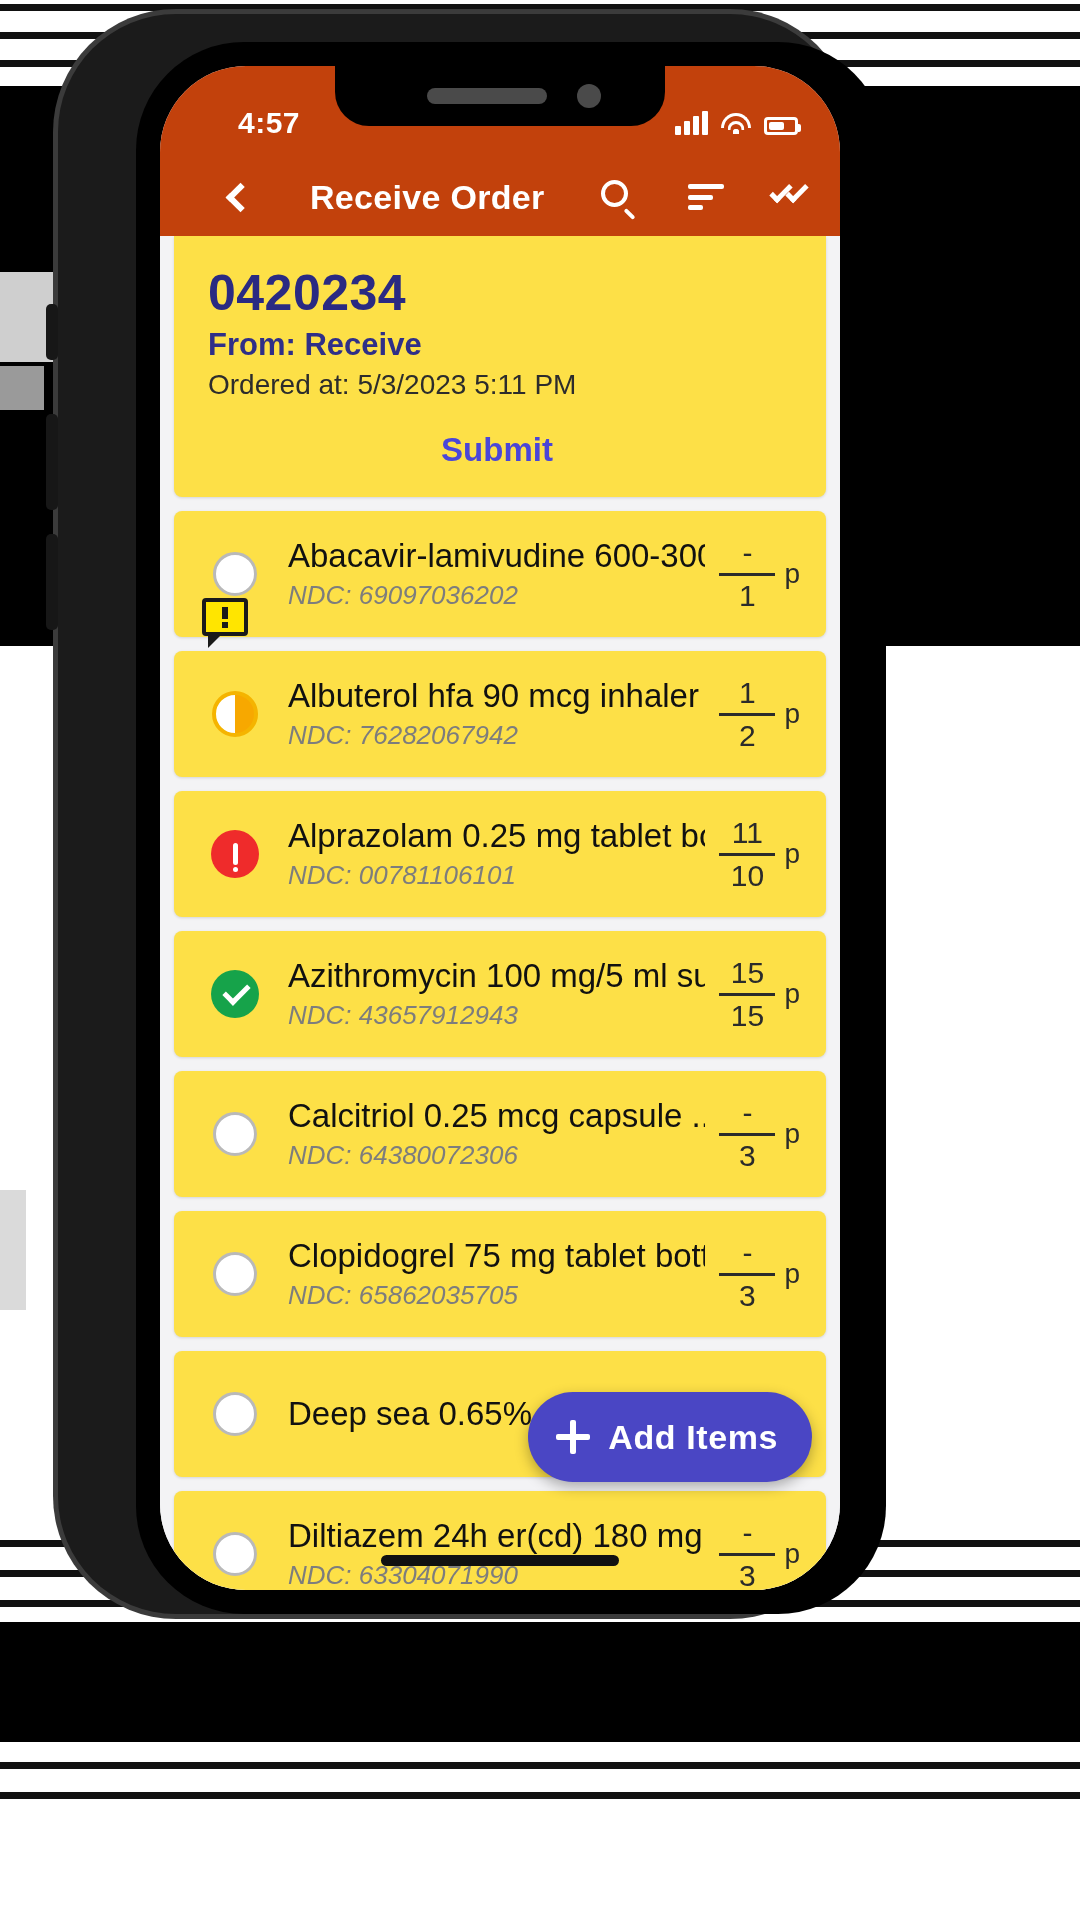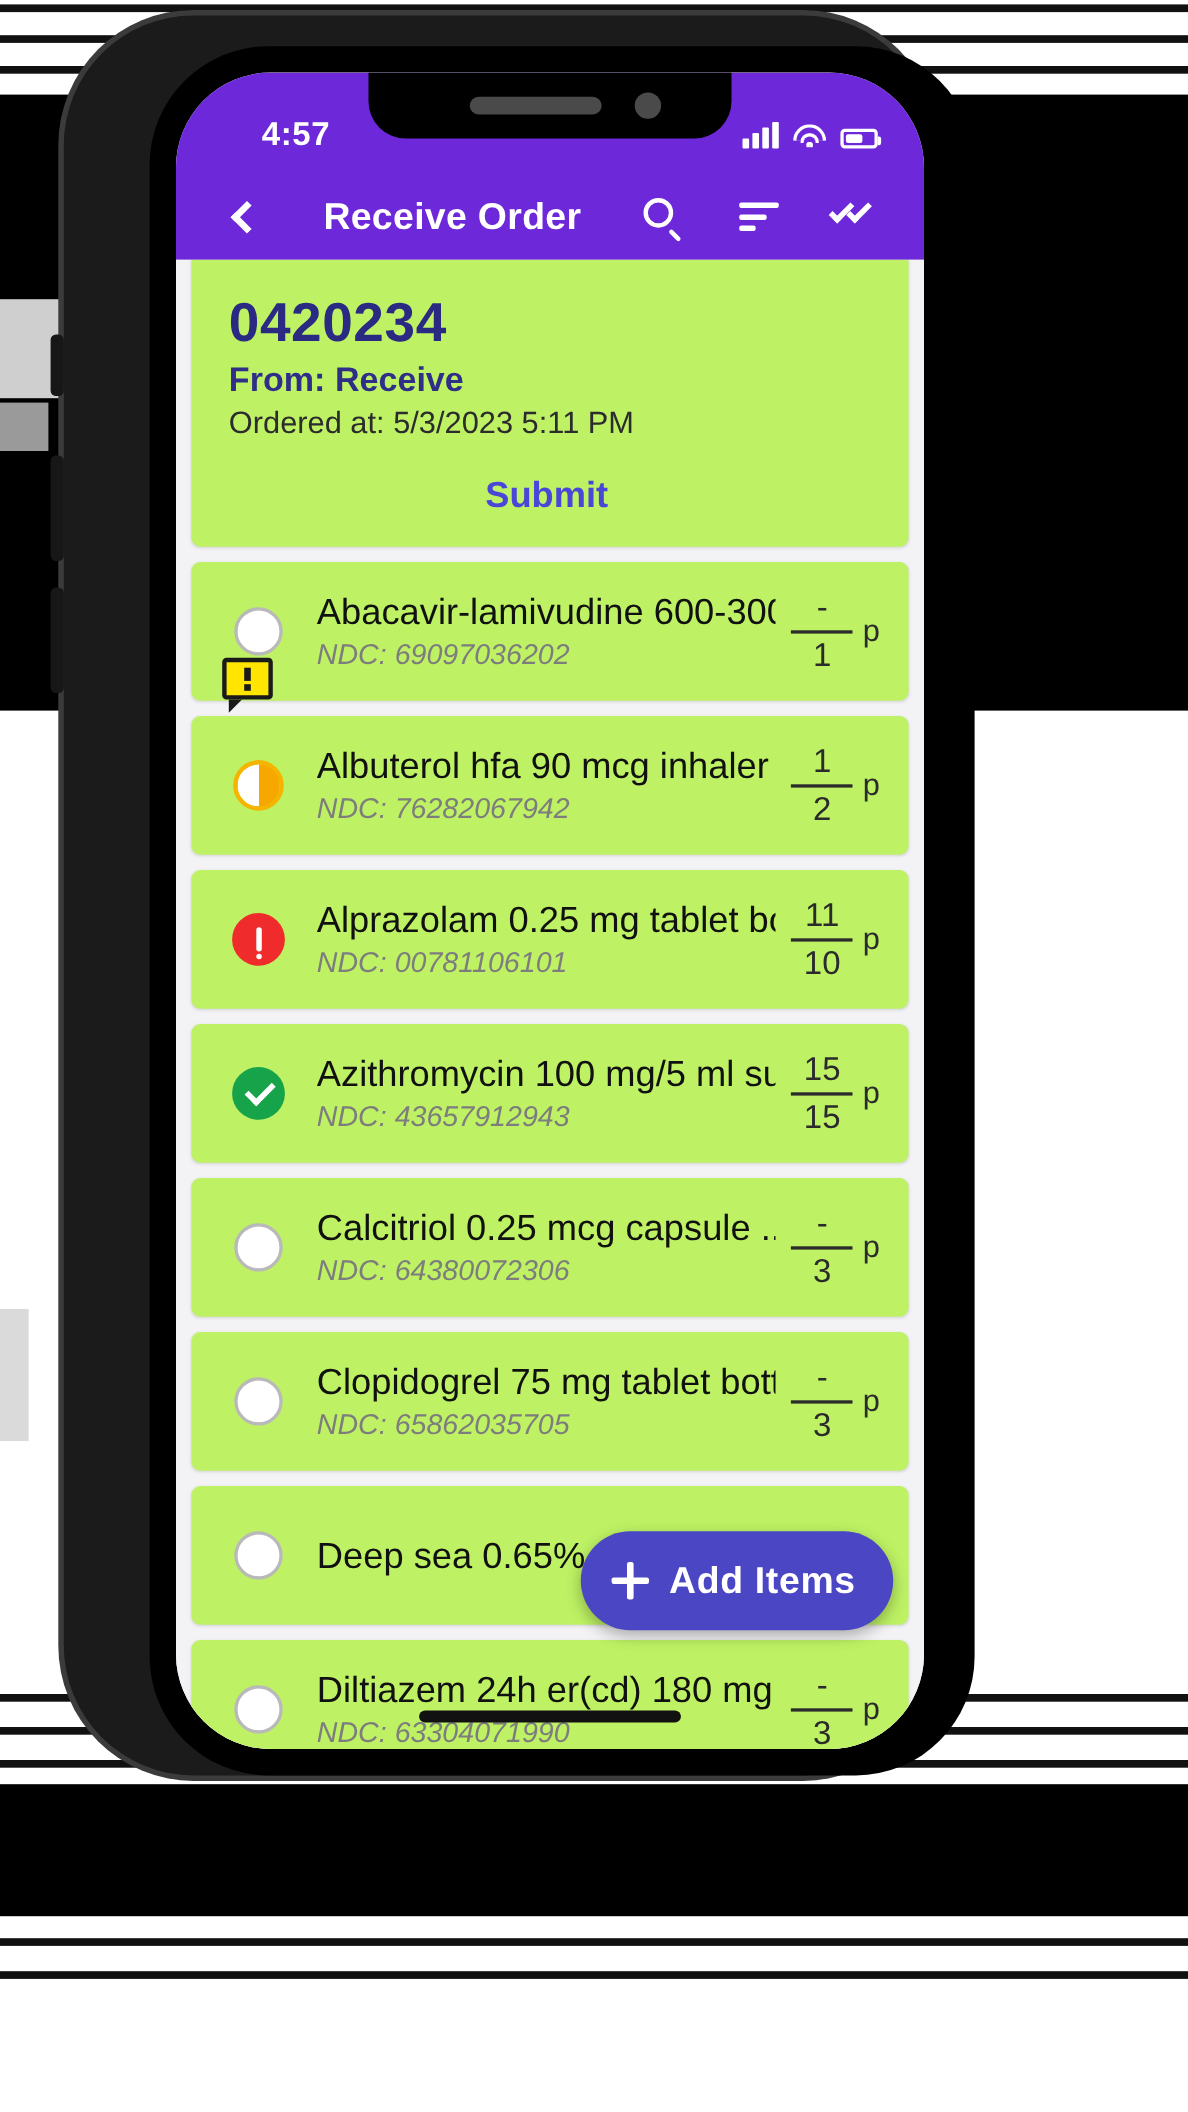--- a/index.html
+++ b/index.html
@@ -55,37 +55,37 @@
   #speaker {
     position:absolute; left:92px; top:22px;
     width:120px; height:16px; background:#4a4a4a; border-radius:9px;
   }
   #camera {
     position:absolute; left:242px; top:18px;
     width:24px; height:24px; background:#4a4a4a; border-radius:50%;
   }
 
   
-  #appbar { position:absolute; left:0; top:0; width:100%; height:170px; background:#6d28d9; z-index:20; }
+  #appbar { position:absolute; left:0; top:0; width:100%; height:170px; background:#c2410c; z-index:20; }
   #statusbar {
     position:absolute; top:34px; left:0; width:100%; height:46px;
     display:flex; align-items:center; color:#fff;
   }
   #clock { margin-left:78px; font-size:30px; font-weight:600; letter-spacing:.5px; }
   #status-icons { margin-left:auto; margin-right:42px; display:flex; align-items:flex-end; gap:13px; }
   .sigbar { width:6px; background:#fff; border-radius:1px; }
   .wifi-ic { position:relative; width:30px; height:23px; }
   .wifi-ic span { position:absolute; left:50%; transform:translateX(-50%); border:3px solid #fff; border-bottom:none;
                   border-top-left-radius:60px; border-top-right-radius:60px; }
   .batt { width:34px; height:18px; border:3px solid #fff; border-radius:4px; position:relative; }
   .batt::after { content:""; position:absolute; right:-6px; top:4px; width:3px; height:8px; background:#fff; border-radius:0 2px 2px 0; }
   .batt i { position:absolute; left:2px; top:2px; bottom:2px; width:55%; background:#fff; border-radius:2px; display:block; }
 
   #navrow {
-    position:absolute; top:92px; left:0; width:100%; height:78px;
+    position:absolute; top:92px; left:16px; width:100%; height:78px;
     display:flex; align-items:center; color:#fff;
   }
   #back-btn { width:66px; margin-left:28px; display:flex; align-items:center; justify-content:center; cursor:pointer; }
   .chev { width:21px; height:21px; border-left:6px solid #fff; border-bottom:6px solid #fff; transform:rotate(45deg); margin-left:6px; }
   #nav-title { font-size:34px; font-weight:600; margin-left:40px; letter-spacing:.3px; }
   #nav-actions { margin-left:auto; display:flex; align-items:center; gap:0; }
   .navicon { width:88px; height:78px; display:flex; align-items:center; justify-content:center; cursor:pointer; }
   .navicon:last-child { margin-right:18px; }
   .mag { position:relative; width:34px; height:34px; }
   .mag i { position:absolute; left:0; top:0; width:27px; height:27px; border:4px solid #fff; border-radius:50%; }
@@ -94,21 +94,21 @@
   .sortic span { height:5px; background:#fff; border-radius:2px; }
   .dblchk { position:relative; width:48px; height:30px; }
   .dblchk i, .dblchk b { position:absolute; display:block; }
   .dblchk i { left:0; top:4px; width:22px; height:11px; border-left:5px solid #fff; border-bottom:5px solid #fff; transform:rotate(-45deg); }
   .dblchk b { left:16px; top:4px; width:22px; height:11px; border-left:5px solid #fff; border-bottom:5px solid #fff; transform:rotate(-45deg); }
 
   
   #content { position:absolute; top:170px; left:0; width:100%; bottom:0; background:#f3f3f5; overflow:hidden; }
 
   .card {
-    background:#bef264; margin:0 14px 14px; border-radius:8px;
+    background:#fde047; margin:0 14px 14px; border-radius:8px;
     box-shadow:0 1px 3px rgba(0,0,0,.13);
   }
   #order-card { padding:30px 34px 22px; margin-top:0; border-radius:0 0 8px 8px; }
   #order-number { font-size:50px; font-weight:700; color:#2a2a82; line-height:1.1; letter-spacing:.5px; }
   #order-from { font-size:31px; font-weight:600; color:#2f2f88; margin-top:6px; }
   #order-at { font-size:28px; color:#2c2c2c; margin-top:6px; }
   #submit-row { display:flex; justify-content:center; margin-top:24px; padding-right:6px; }
   #submit-btn { font-size:33px; font-weight:600; color:#4a46d8; cursor:pointer; padding:6px 2px; }
 
   

